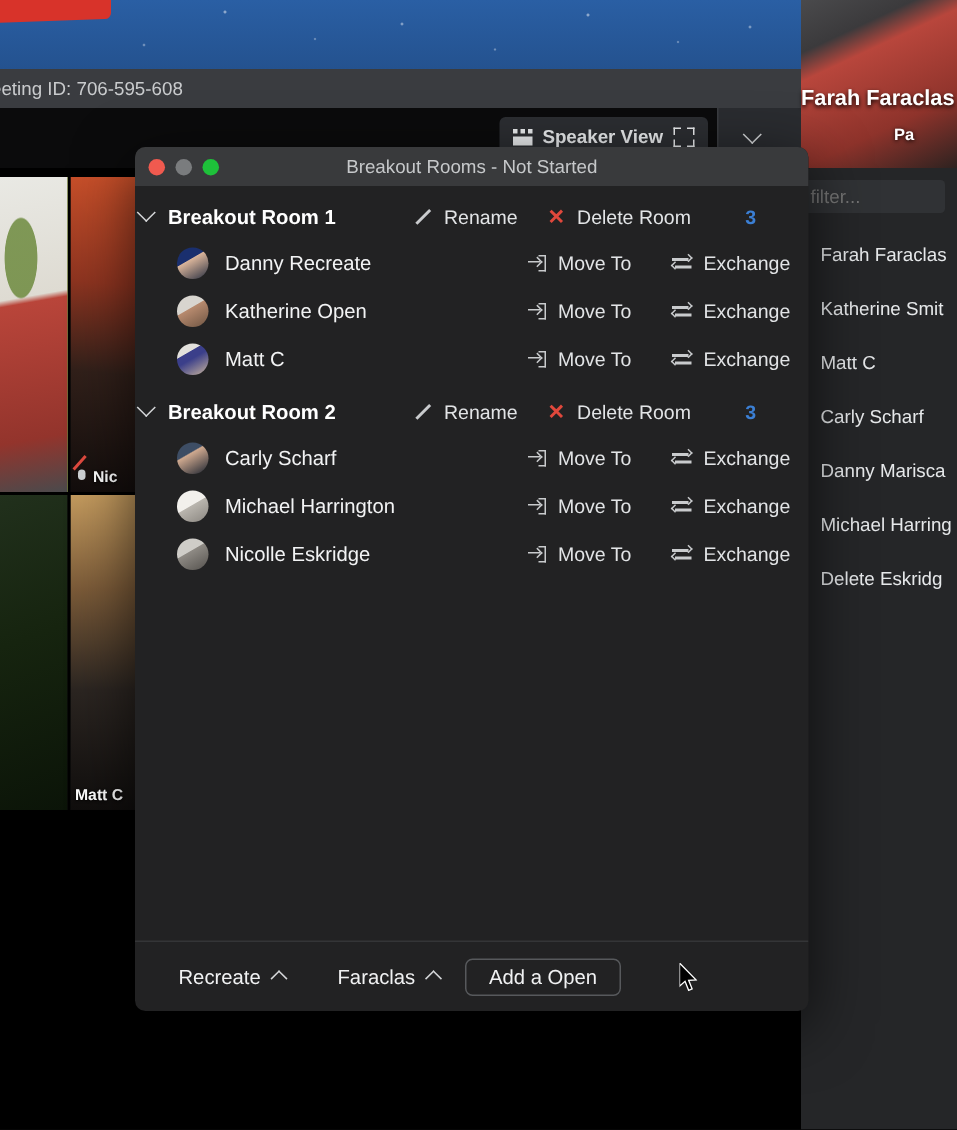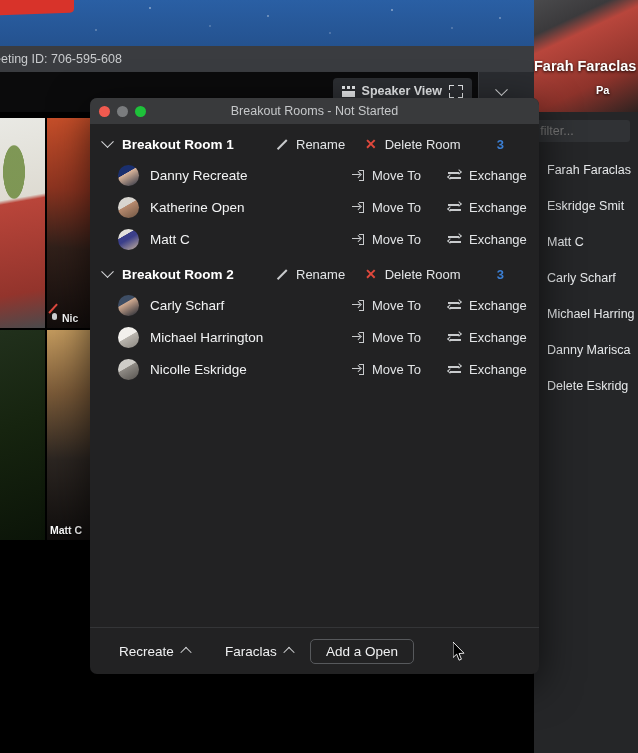--- a/index.html
+++ b/index.html
@@ -144,21 +144,21 @@
   .titlebar .title { color: #c6c8ca; font-size: 12.5px; }
   .lights { position: absolute; left: 9px; top: 8px; display: flex; gap: 7px; }
   .light { width: 11px; height: 11px; border-radius: 50%; }
   .l-close { background: #f05a4f; }
   .l-min   { background: #7a7c7e; }
   .l-max   { background: #1ec13a; }
 
   .dialog-body { flex: 1; overflow: hidden; padding-top: 5px; }
 
   .room-header {
-    height: 30px; display: flex; align-items: center; padding-left: 13px;
+    height: 30px; display: flex; align-items: center; padding-left: 3px;
     position: relative;
   }
   .chev-down {
     width: 9px; height: 9px; border-right: 1.7px solid #d5d7d9;
     border-bottom: 1.7px solid #d5d7d9; transform: rotate(45deg) translate(-2px,-2px);
     flex: none; margin-right: 10px;
   }
   .room-name { color: #fff; font-size: 13.5px; font-weight: bold; }
   .rename-btn {
     position: absolute; left: 188px; display: flex; align-items: center; gap: 7px;
@@ -318,33 +318,33 @@
   <div class="video-name-label">Farah Faraclas</div>
   <div class="video-sub-label">Pa</div>
 
   <div class="part-panel">
     <input class="filter-input" readonly="" placeholder="e to filter..." style="">
     <div class="part-list">
       <div class="part-row">
           <span>Farah Faraclas</span>
         </div>
       <div class="part-row">
-          <span>Eskridge Smit</span>
+          <span>Katherine Smit</span>
         </div>
       <div class="part-row">
           <span>Matt C</span>
         </div>
       <div class="part-row">
           <span>Carly Scharf</span>
         </div>
       <div class="part-row">
+          <span>Danny Marisca</span>
+        </div>
+      <div class="part-row">
           <span>Michael Harring</span>
-        </div>
-      <div class="part-row">
-          <span>Danny Marisca</span>
         </div>
       <div class="part-row">
           <span>Delete Eskridg</span>
         </div>
     </div>
   </div>
 
   <div class="dialog">
 
     <div class="titlebar">

